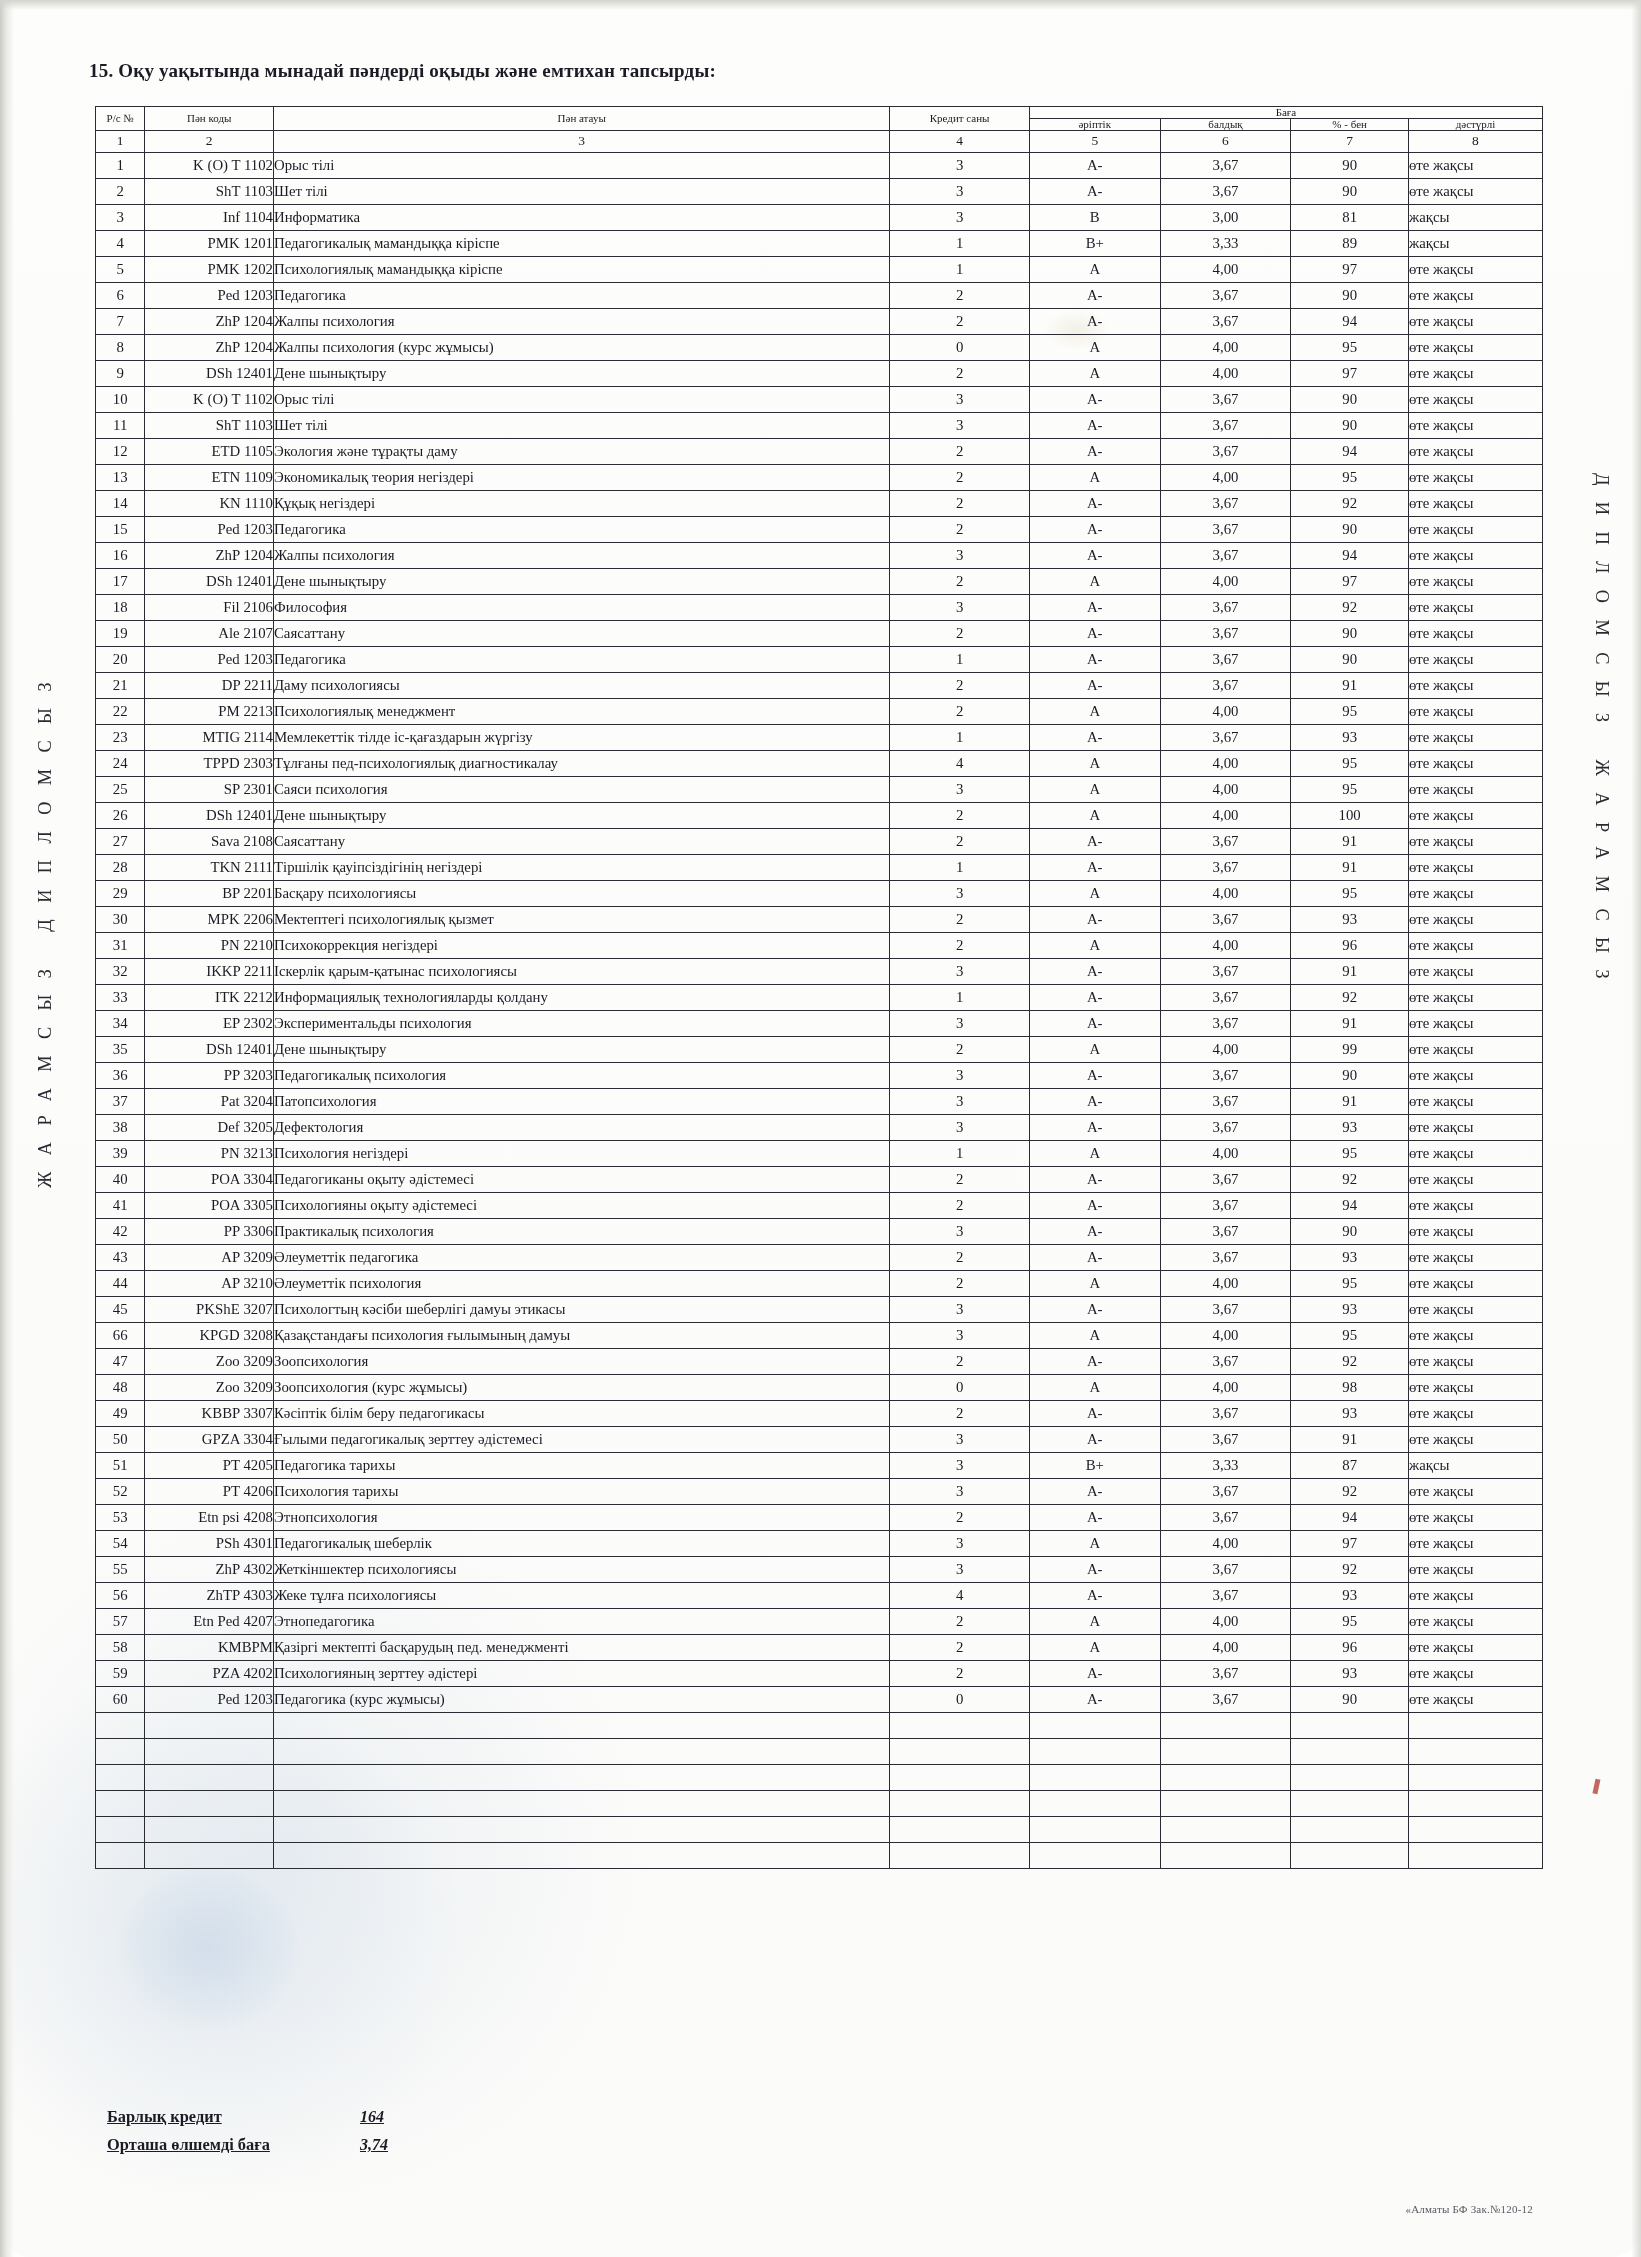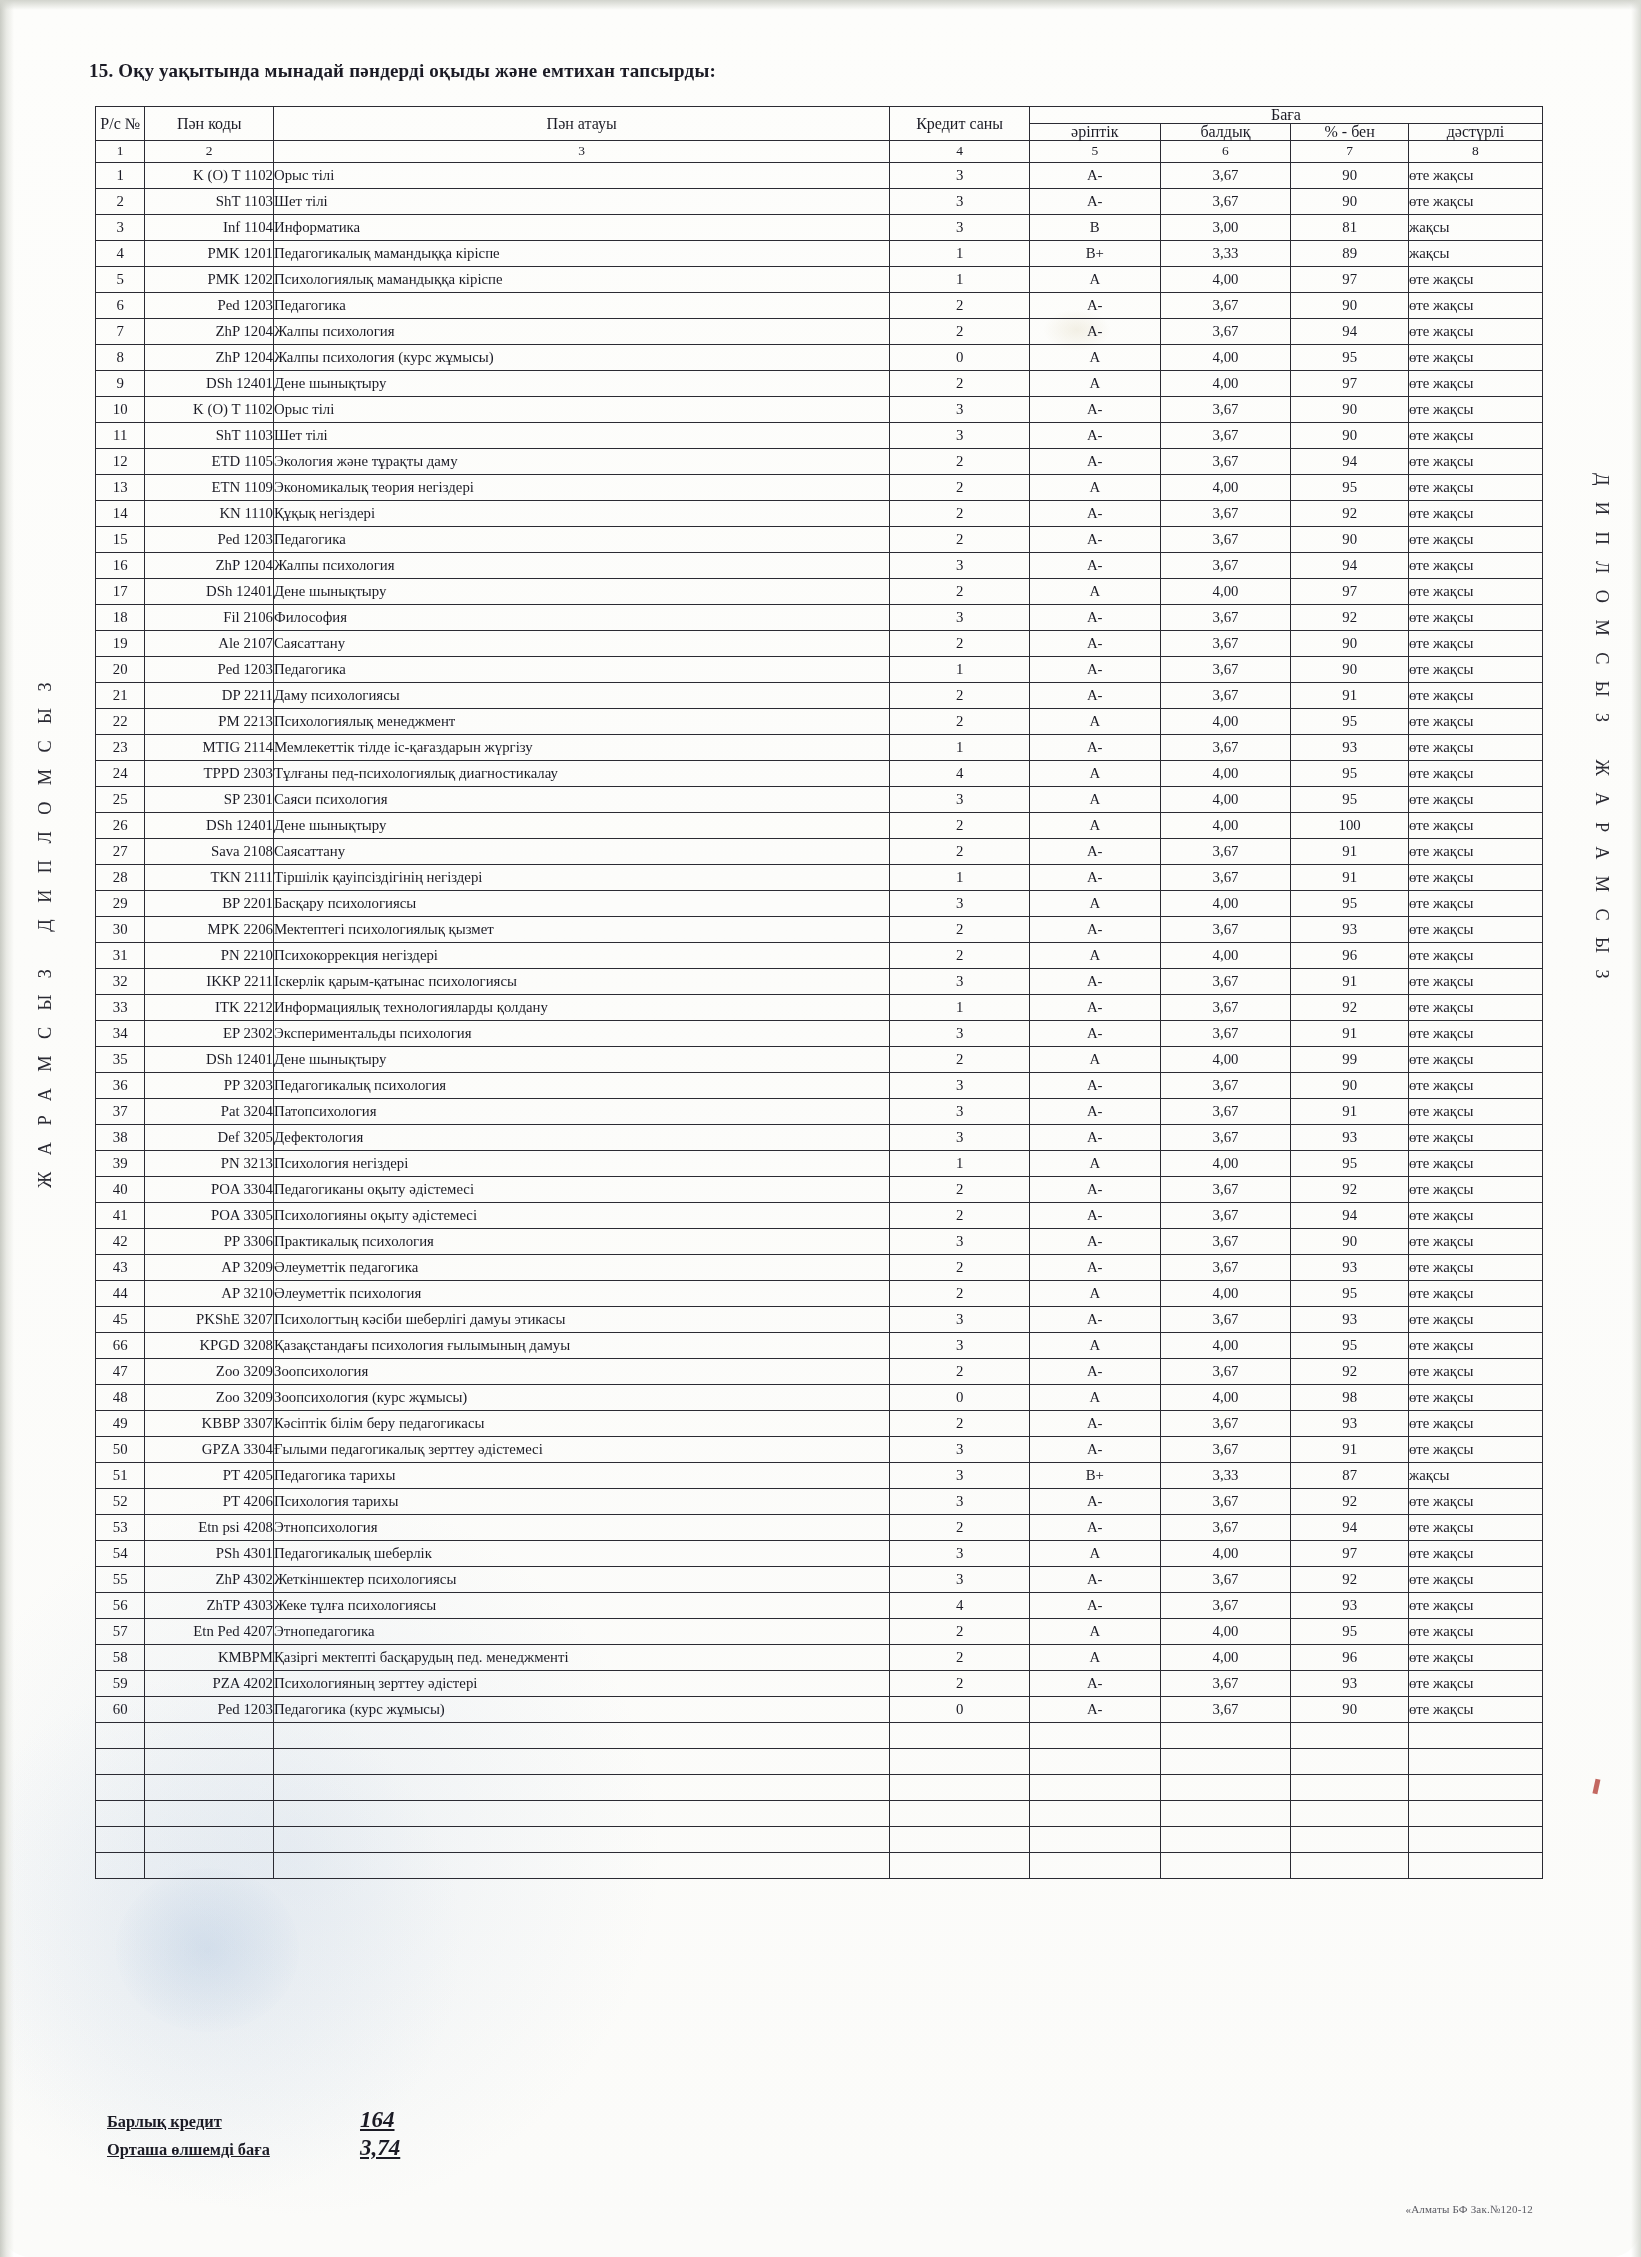--- a/index.html
+++ b/index.html
@@ -81,21 +81,21 @@
     font-size: 15px;
   }
   table.grades th, table.grades td {
     border: 1px solid #2b2b33;
     padding: 0;
     font-weight: normal;
     line-height: 1.0;
   }
   thead th {
     font-weight: bold;
-    font-size: 16px;
+    font-size: 11px;
     padding: 4.8px 1.9px;
   }
   .hdr-num { width: 44px; }
   .hdr-code { width: 116px; }
   .hdr-name { width: 560px; }
   .hdr-cred { width: 126px; }
   .hdr-let { width: 118px; }
   .hdr-ball { width: 118px; }
   .hdr-pct { width: 106px; }
   .hdr-trad { width: 121px; }
@@ -131,21 +131,21 @@
     text-decoration: underline;
   }
   .totals .line {
     display: flex;
     align-items: baseline;
     height: 28px;
   }
   .totals .lbl { width: 253px; }
   .totals .val {
     font-style: italic;
-    font-size: 23px;
+    font-size: 16px;
     font-weight: bold;
     text-align: center;
   }
 
   .footer-note {
     position: absolute;
     right: 108px;
     bottom: 42px;
     font-size: 11px;
     color: #5a5a62;

